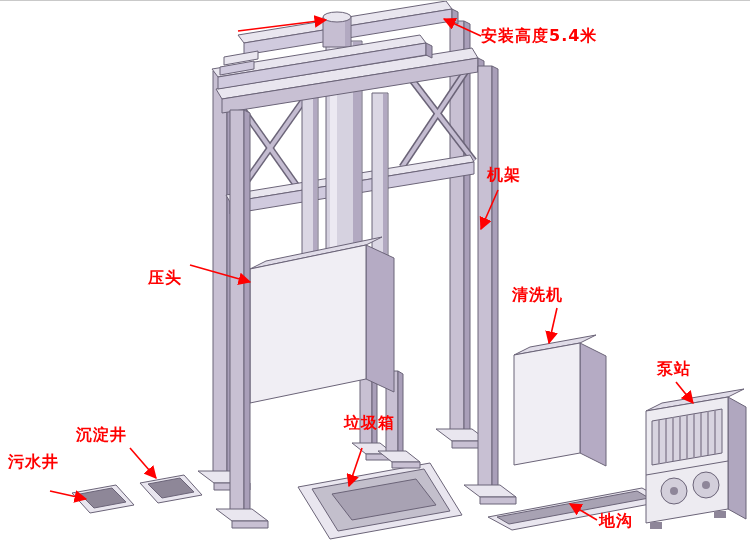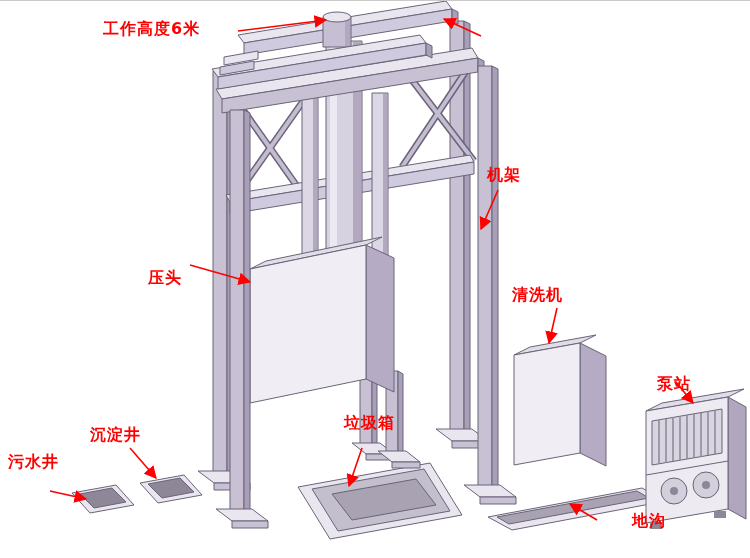--- a/index.html
+++ b/index.html
@@ -181,23 +181,23 @@
     <line x1="190" y1="264" x2="250" y2="281" marker-end="url(#ah)"></line>
     <line x1="557" y1="307" x2="549" y2="342" marker-end="url(#ah)"></line>
     <line x1="676" y1="381" x2="693" y2="402" marker-end="url(#ah)"></line>
     <line x1="130" y1="447" x2="156" y2="477" marker-end="url(#ah)"></line>
     <line x1="50" y1="490" x2="86" y2="498" marker-end="url(#ah)"></line>
     <line x1="362" y1="447" x2="349" y2="485" marker-end="url(#ah)"></line>
     <line x1="597" y1="519" x2="570" y2="503" marker-end="url(#ah)"></line>
   </g>
 </svg>
 
-<div class="lbl" style="left:103px;top:19px">工作高度6米</div>
+<div class="lbl" style="left:481px;top:26px">安装高度5.4米</div>
 <div class="lbl" style="left:487px;top:165px">机架</div>
 <div class="lbl" style="left:148px;top:268px">压头</div>
 <div class="lbl" style="left:512px;top:285px">清洗机</div>
-<div class="lbl" style="left:657px;top:374px">泵站</div>
-<div class="lbl" style="left:90px;top:425px">沉淀井</div>
+<div class="lbl" style="left:657px;top:359px">泵站</div>
+<div class="lbl" style="left:76px;top:425px">沉淀井</div>
 <div class="lbl" style="left:8px;top:452px">污水井</div>
 <div class="lbl" style="left:344px;top:413px">垃圾箱</div>
-<div class="lbl" style="left:632px;top:511px">地沟</div>
+<div class="lbl" style="left:599px;top:511px">地沟</div>
 
 </div>
 
 </body></html>

